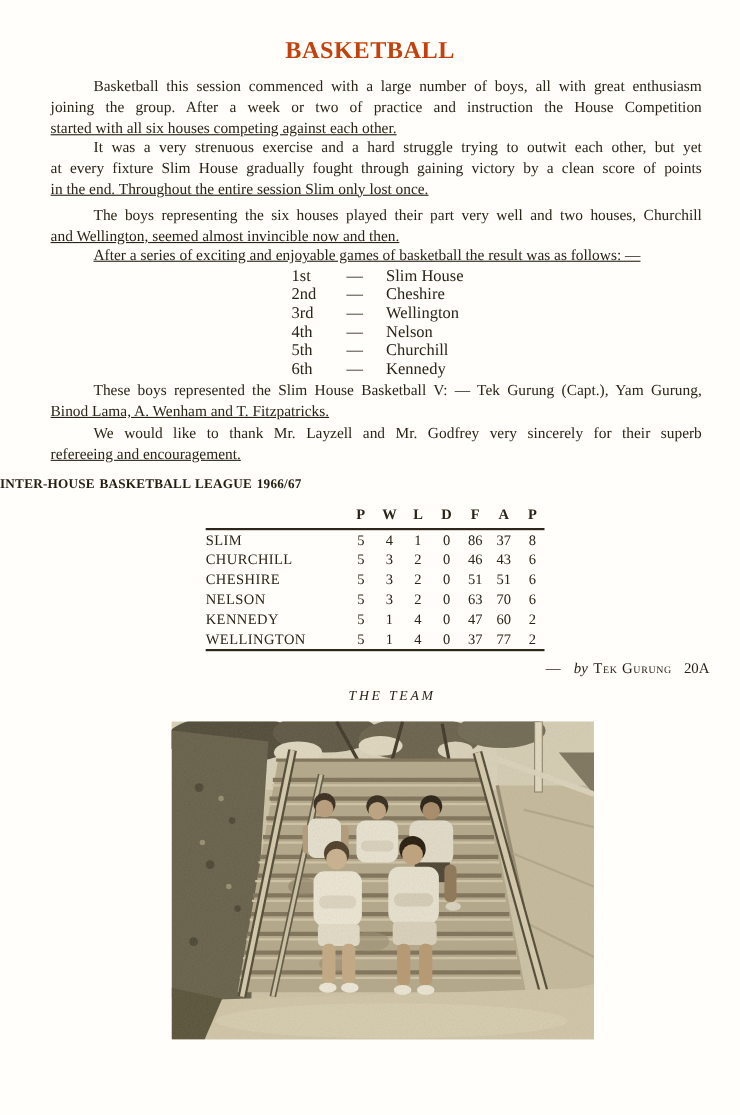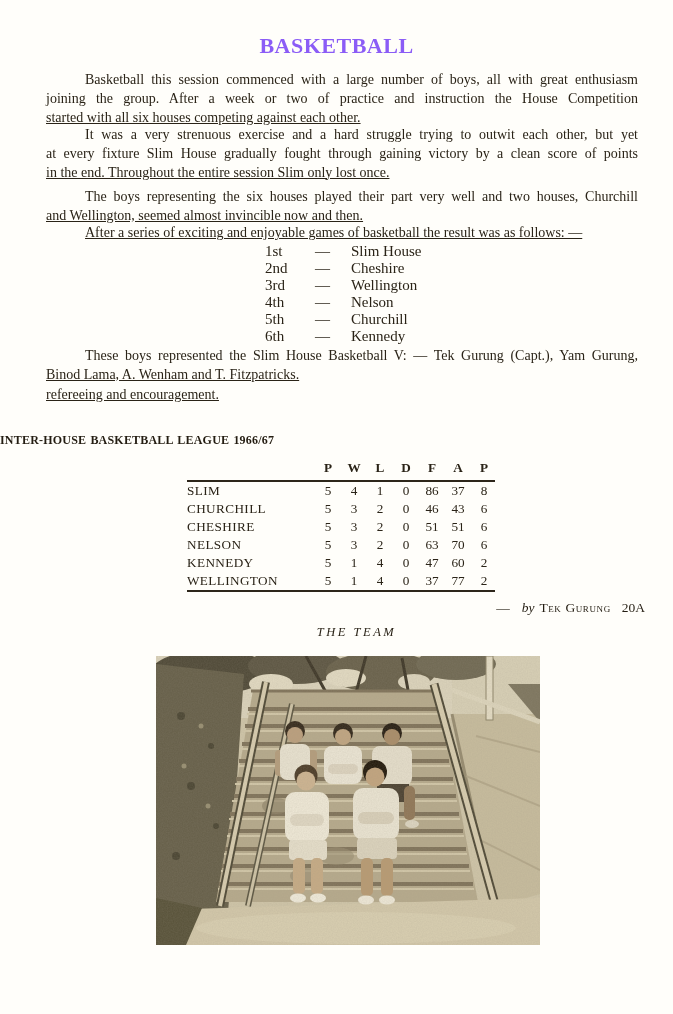--- a/index.html
+++ b/index.html
@@ -9,21 +9,21 @@
     width:673px;height:1014px;
     background:#fffefa;
     font-family:"Liberation Serif","DejaVu Serif",serif;
     color:#2a2317;
     overflow:hidden;
   }
   .page-title{
     position:absolute;top:33px;left:0;width:673px;
     text-align:center;
     font-size:22px;font-weight:bold;letter-spacing:.5px;
-    color:#8b5cf6;
+    color:#c2410c;
   }
   .para{
     position:absolute;left:46px;width:592px;
     font-size:14px;line-height:18.8px;
   }
   .tline{text-align:justify;text-align-last:justify;}
   .tline.first{text-indent:39px;}
   .tline.last{text-align-last:left;text-decoration:underline;}
   .para1{top:71px}.para2{top:126px}.para3{top:188px}.para4{top:224px}
   .para5{top:347px}.para6{top:386px}
@@ -100,20 +100,21 @@
     <div class="result-row"><span class="res-pos">5th</span><span class="res-dash">—</span><span class="res-house">Churchill</span></div>
     <div class="result-row"><span class="res-pos">6th</span><span class="res-dash">—</span><span class="res-house">Kennedy</span></div>
   </div>
 
   <div class="para para5">
     <div class="tline first">These boys represented the Slim House Basketball V: — Tek Gurung (Capt.), Yam Gurung,</div>
     <div class="tline last">Binod Lama, A. Wenham and T. Fitzpatricks.</div>
   </div>
 
   <div class="para para6">
+    <div class="tline first">We would like to thank Mr. Layzell and Mr. Godfrey very sincerely for their superb</div>
     <div class="tline last">refereeing and encouragement.</div>
   </div>
 
   <div class="league-title">INTER-HOUSE BASKETBALL LEAGUE 1966/67</div>
 
   <div class="league">
     <div class="lrow header">
       <span class="cell-house"></span>
       <span class="cell-num">P</span>
       <span class="cell-num">W</span>

